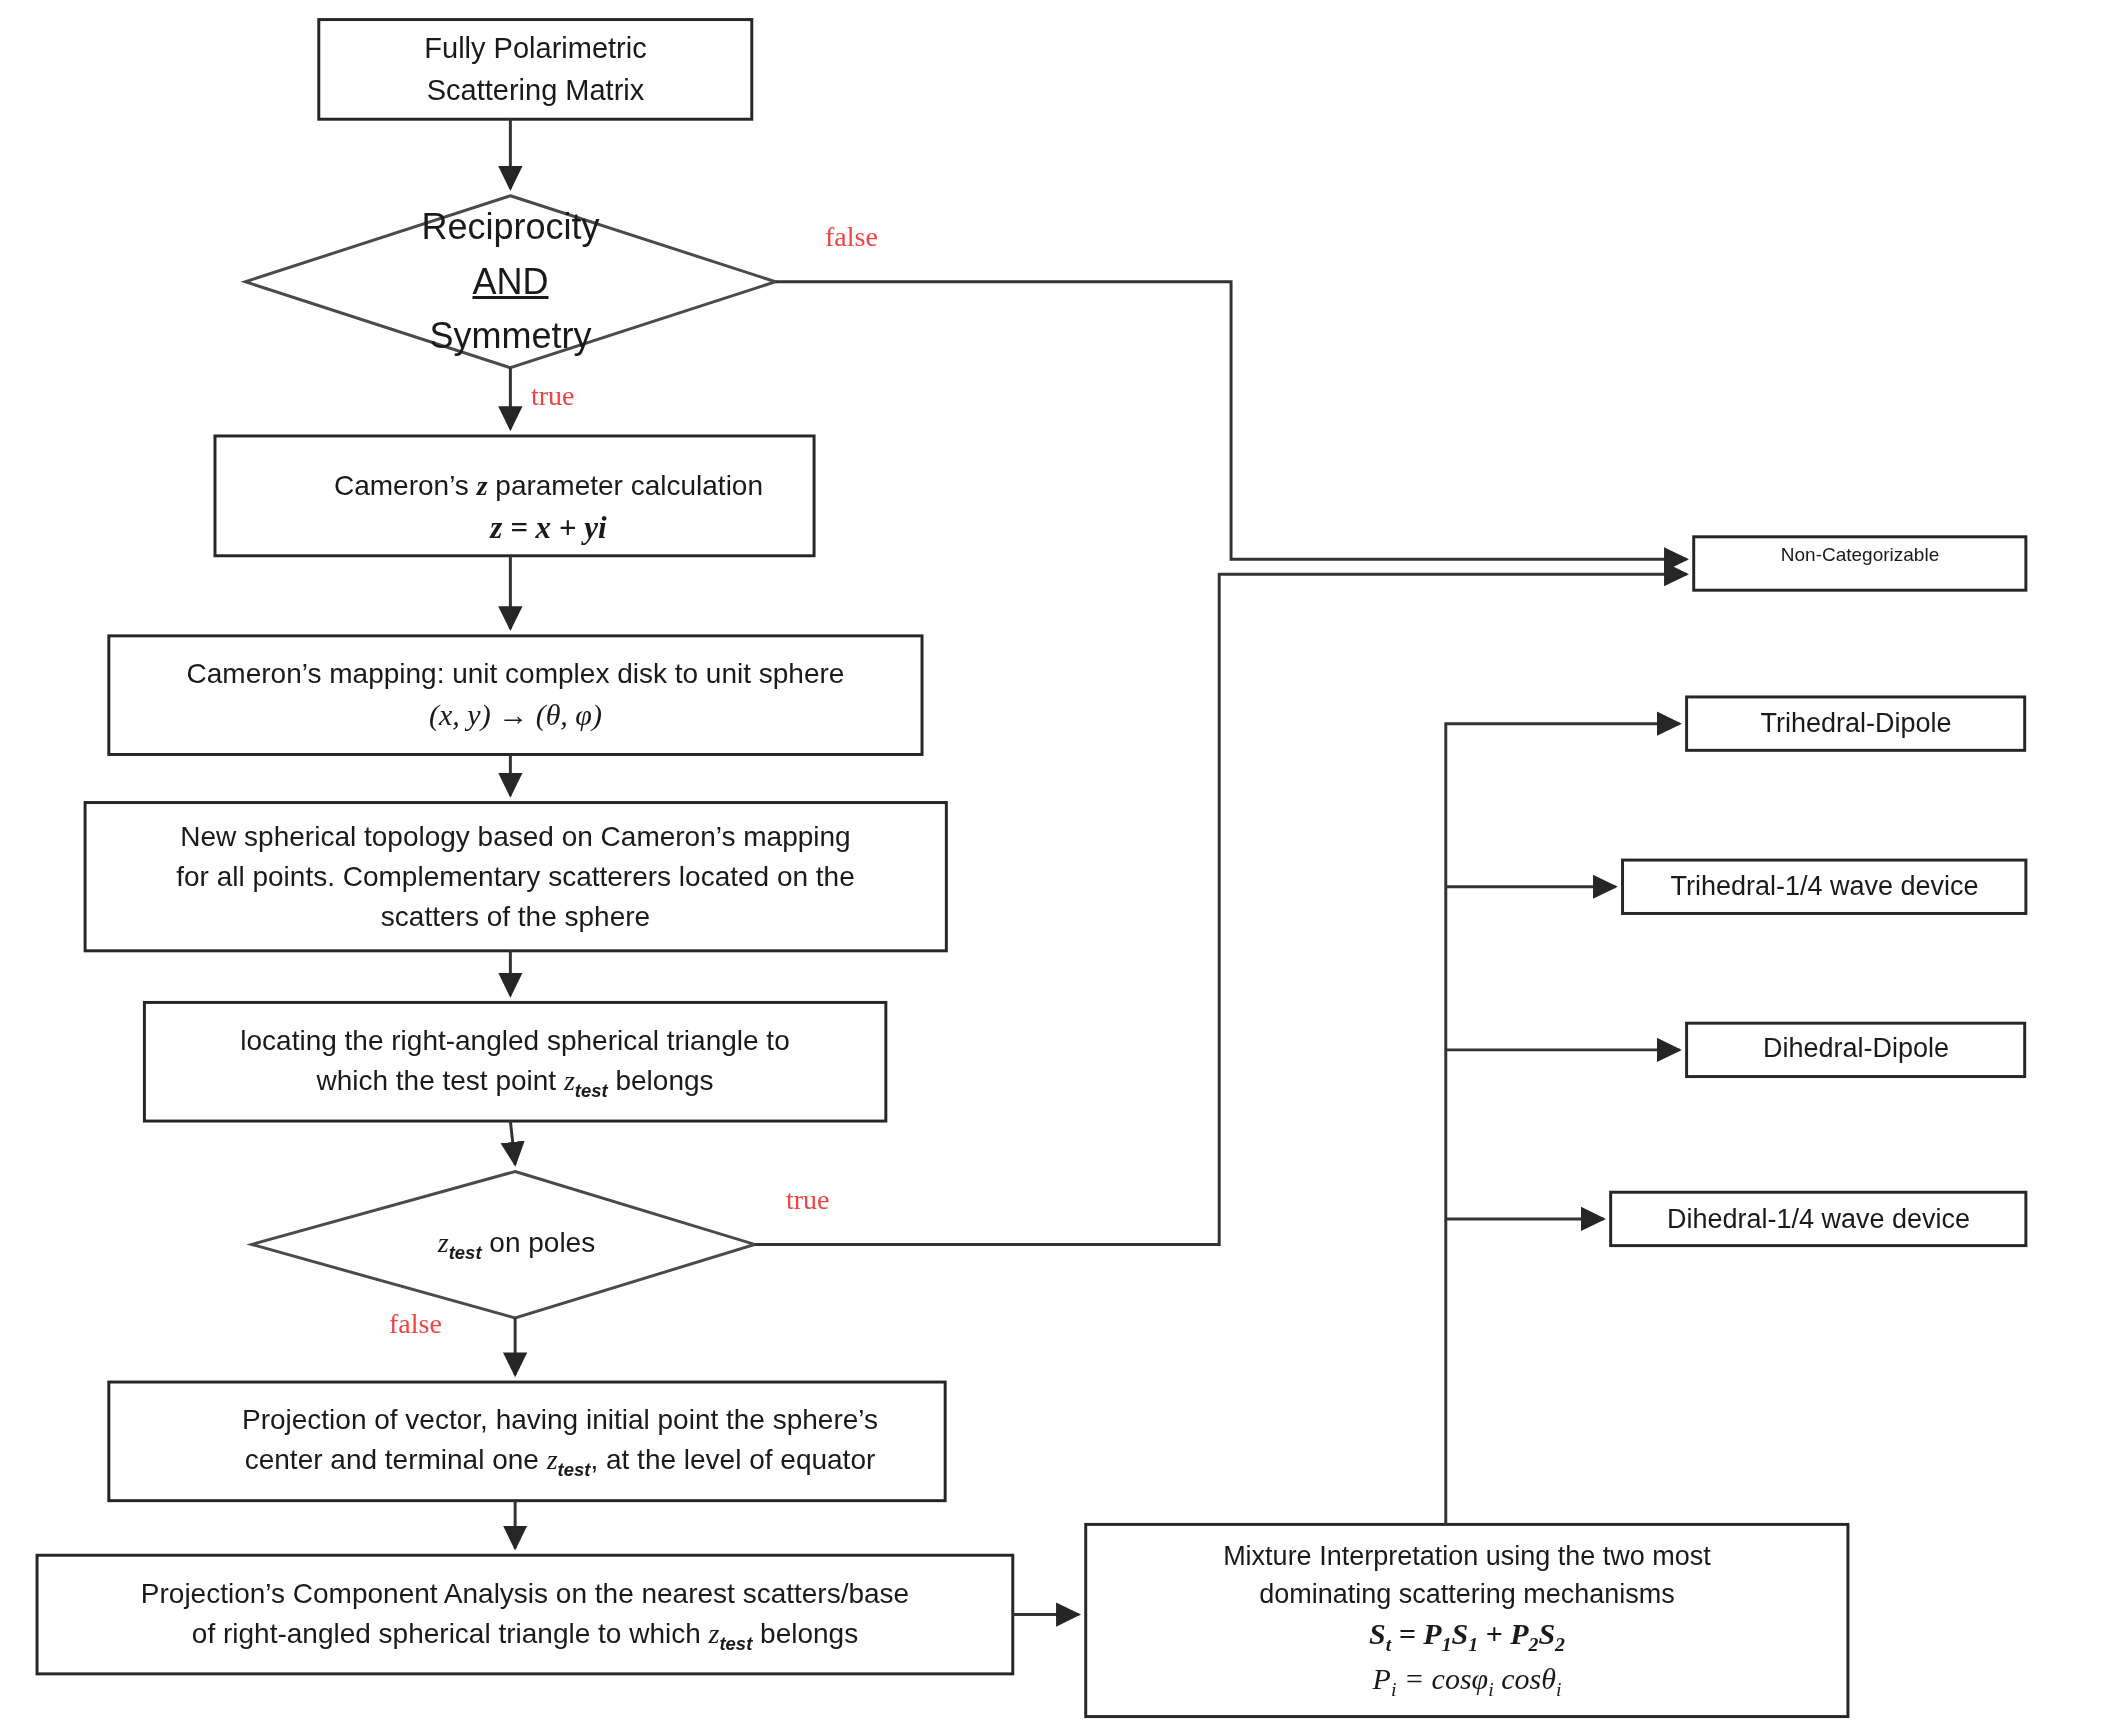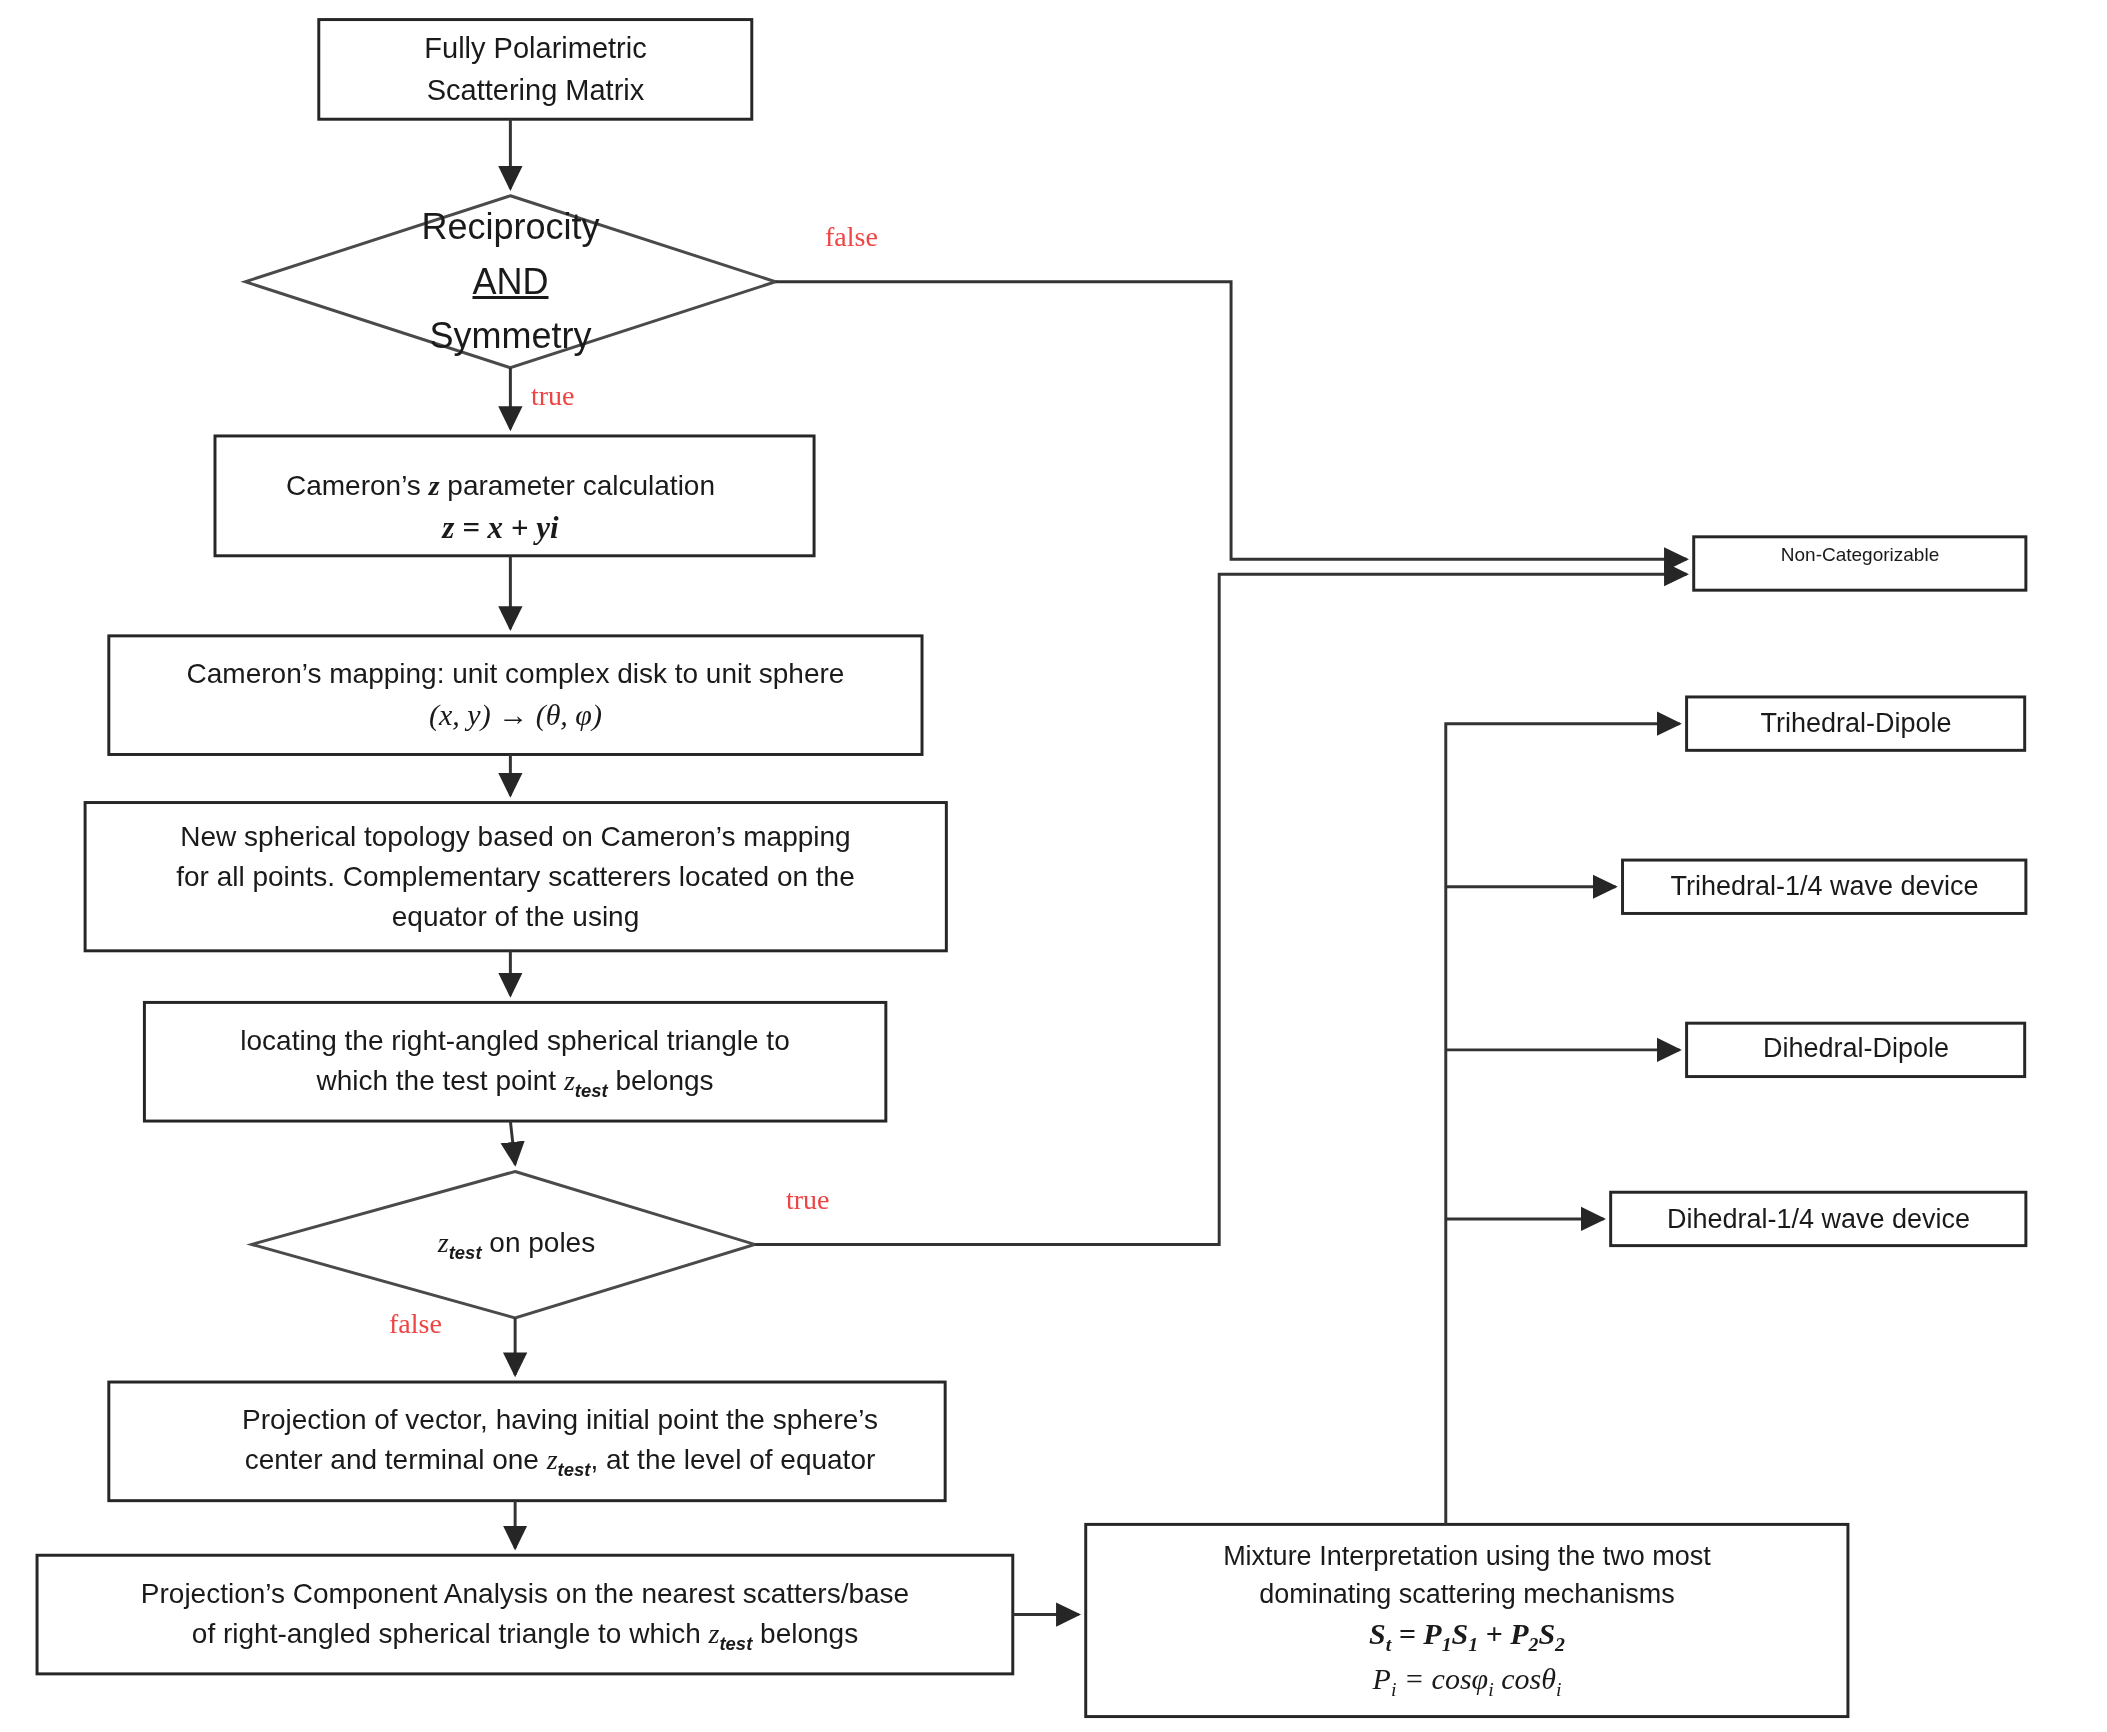--- a/index.html
+++ b/index.html
@@ -96,34 +96,34 @@
     <span class="ln">Fully Polarimetric</span>
     <span class="ln">Scattering Matrix</span>
   </div>
 
   <div class="boxtext" style="left:356px;top:208px;width:309px;height:148px;font-size:36px;line-height:1.52;">
     <span class="ln">Reciprocity</span>
     <span class="ln und">AND</span>
     <span class="ln">Symmetry</span>
   </div>
 
-  <div class="boxtext" style="left:201px;top:436px;width:599px;height:144px;font-size:28px;">
+  <div class="boxtext" style="left:213px;top:436px;width:599px;height:144px;font-size:28px;padding-left:36px;">
     <span class="ln"><span>Cameron’s </span><span class="bi">z</span><span> parameter calculation</span></span>
     <span class="ln math" style="font-size:31px;">z = x + yi</span>
   </div>
 
   <div class="boxtext" style="left:109px;top:636px;width:813px;height:119px;font-size:28px;">
     <span class="ln">Cameron’s mapping: unit complex disk to unit sphere</span>
     <span class="ln math-n" style="font-size:30px;">(x, y) → (θ, φ)</span>
   </div>
 
   <div class="boxtext" style="left:85px;top:803px;width:861px;height:148px;font-size:28px;">
     <span class="ln">New spherical topology based on Cameron’s mapping</span>
     <span class="ln">for all points. Complementary scatterers located on the</span>
-    <span class="ln">equator of the using</span>
+    <span class="ln">scatters of the sphere</span>
   </div>
 
   <div class="boxtext" style="left:144px;top:1003px;width:742px;height:119px;font-size:28px;">
     <span class="ln">locating the right-angled spherical triangle to</span>
     <span class="ln"><span>which the test point </span><span class="math-n">z</span><span class="sub">test</span><span> belongs</span></span>
   </div>
 
   <div class="boxtext" style="left:368px;top:1222px;width:297px;height:45px;font-size:28px;">
     <span class="ln"><span class="math-n">z</span><span class="sub">test</span><span> on poles</span></span>
   </div>

